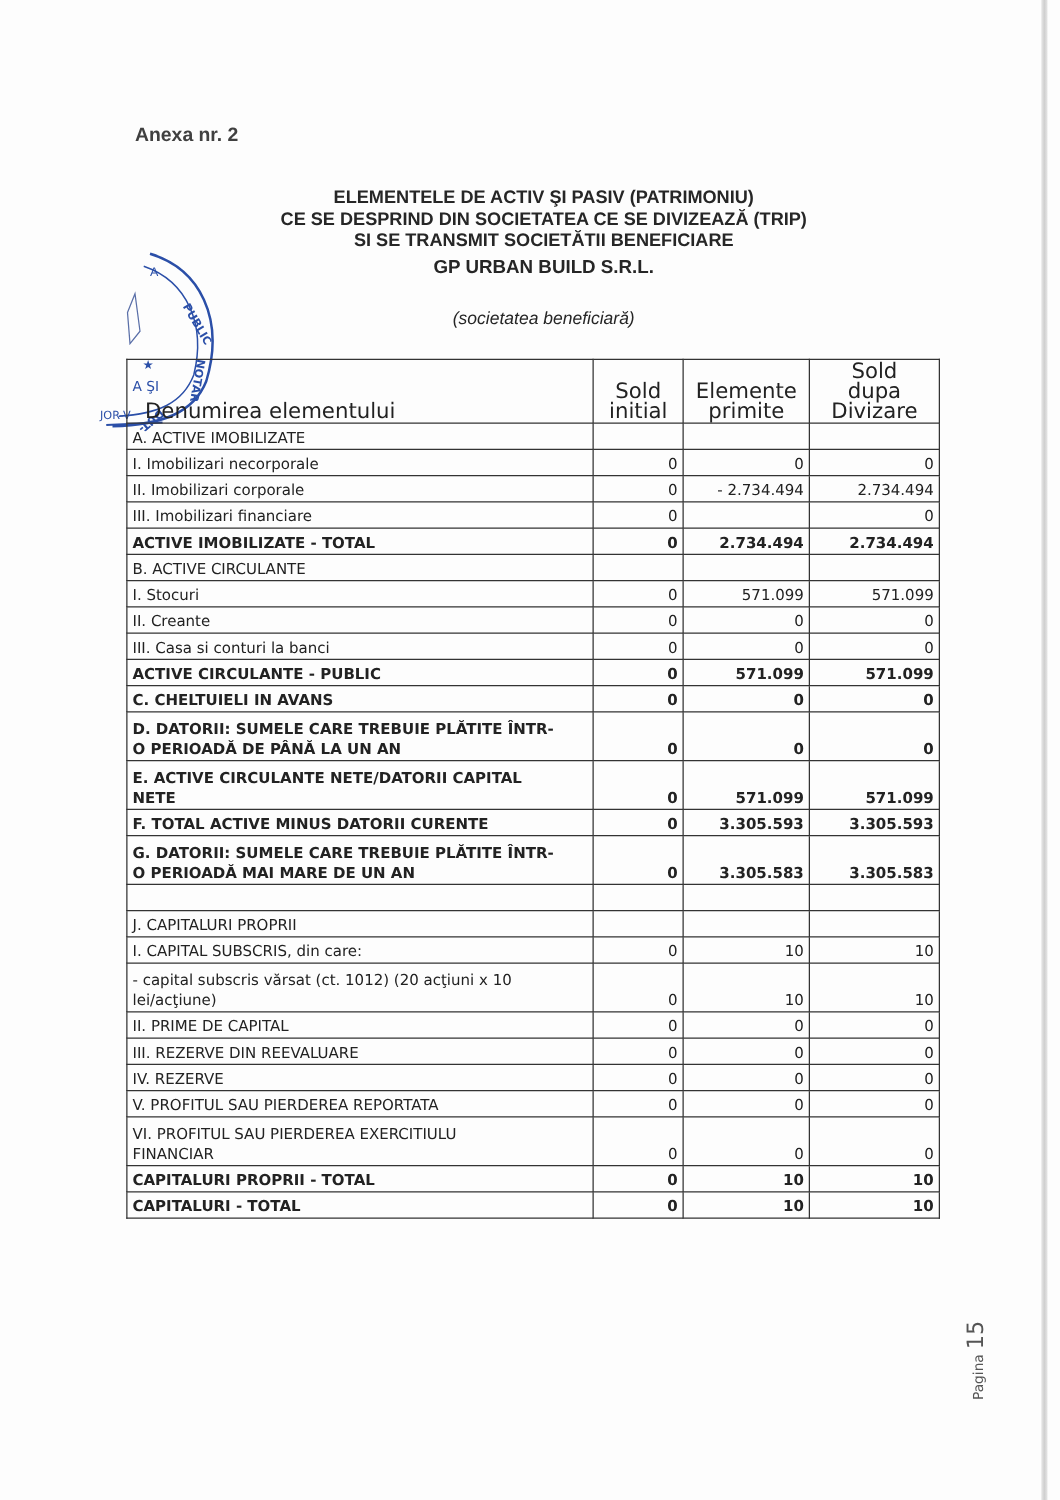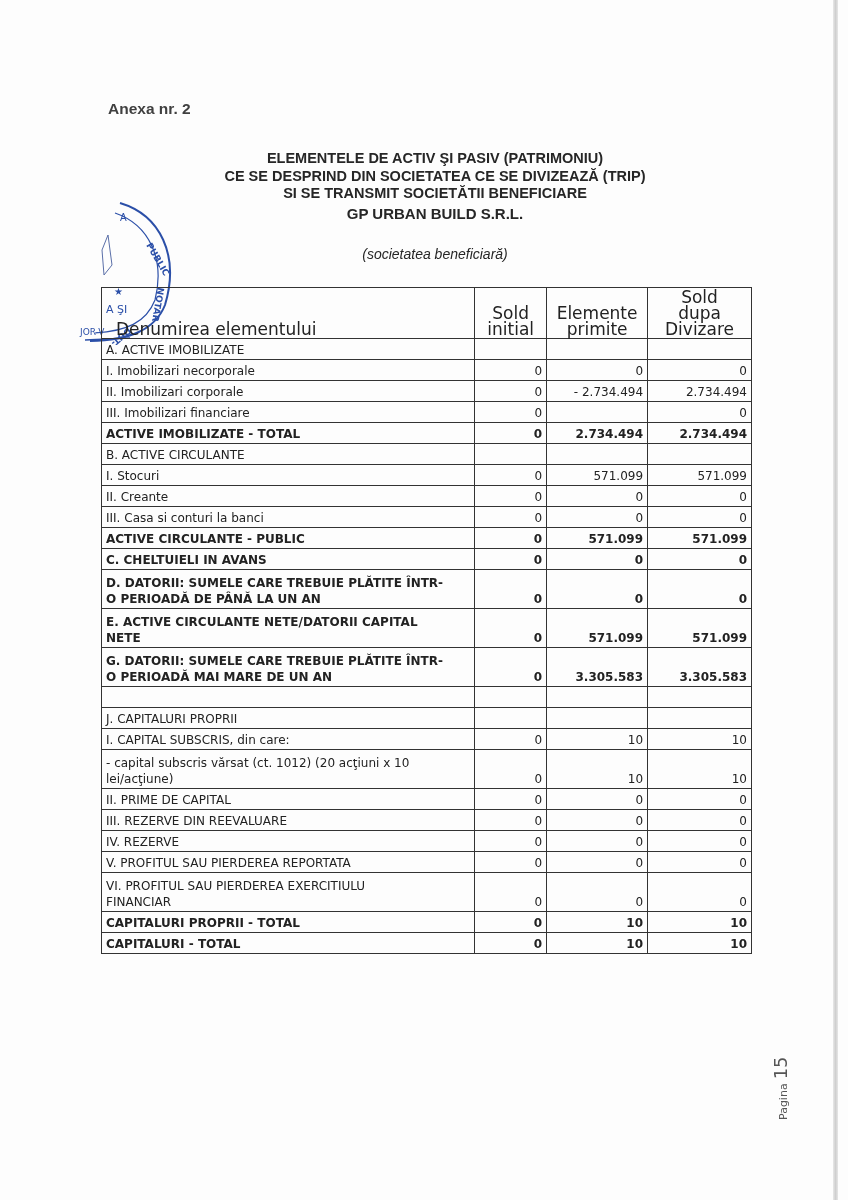--- a/index.html
+++ b/index.html
@@ -171,20 +171,26 @@
         <td class="num">0</td>
         <td class="num">0</td>
         <td class="num">0</td>
       </tr>
     <tr class="bold tall">
         <td><span>E. ACTIVE CIRCULANTE NETE/DATORII CAPITAL</span><br><span>NETE</span></td>
         <td class="num">0</td>
         <td class="num">571.099</td>
         <td class="num">571.099</td>
       </tr>
+    <tr class="bold">
+        <td>F. TOTAL ACTIVE MINUS DATORII CURENTE</td>
+        <td class="num">0</td>
+        <td class="num">3.305.593</td>
+        <td class="num">3.305.593</td>
+      </tr>
     <tr class="bold tall">
         <td><span>G. DATORII: SUMELE CARE TREBUIE PLĂTITE ÎNTR-</span><br><span>O PERIOADĂ MAI MARE DE UN AN</span></td>
         <td class="num">0</td>
         <td class="num">3.305.583</td>
         <td class="num">3.305.583</td>
       </tr>
     <tr>
         <td></td>
         <td class="num"></td>
         <td class="num"></td>

